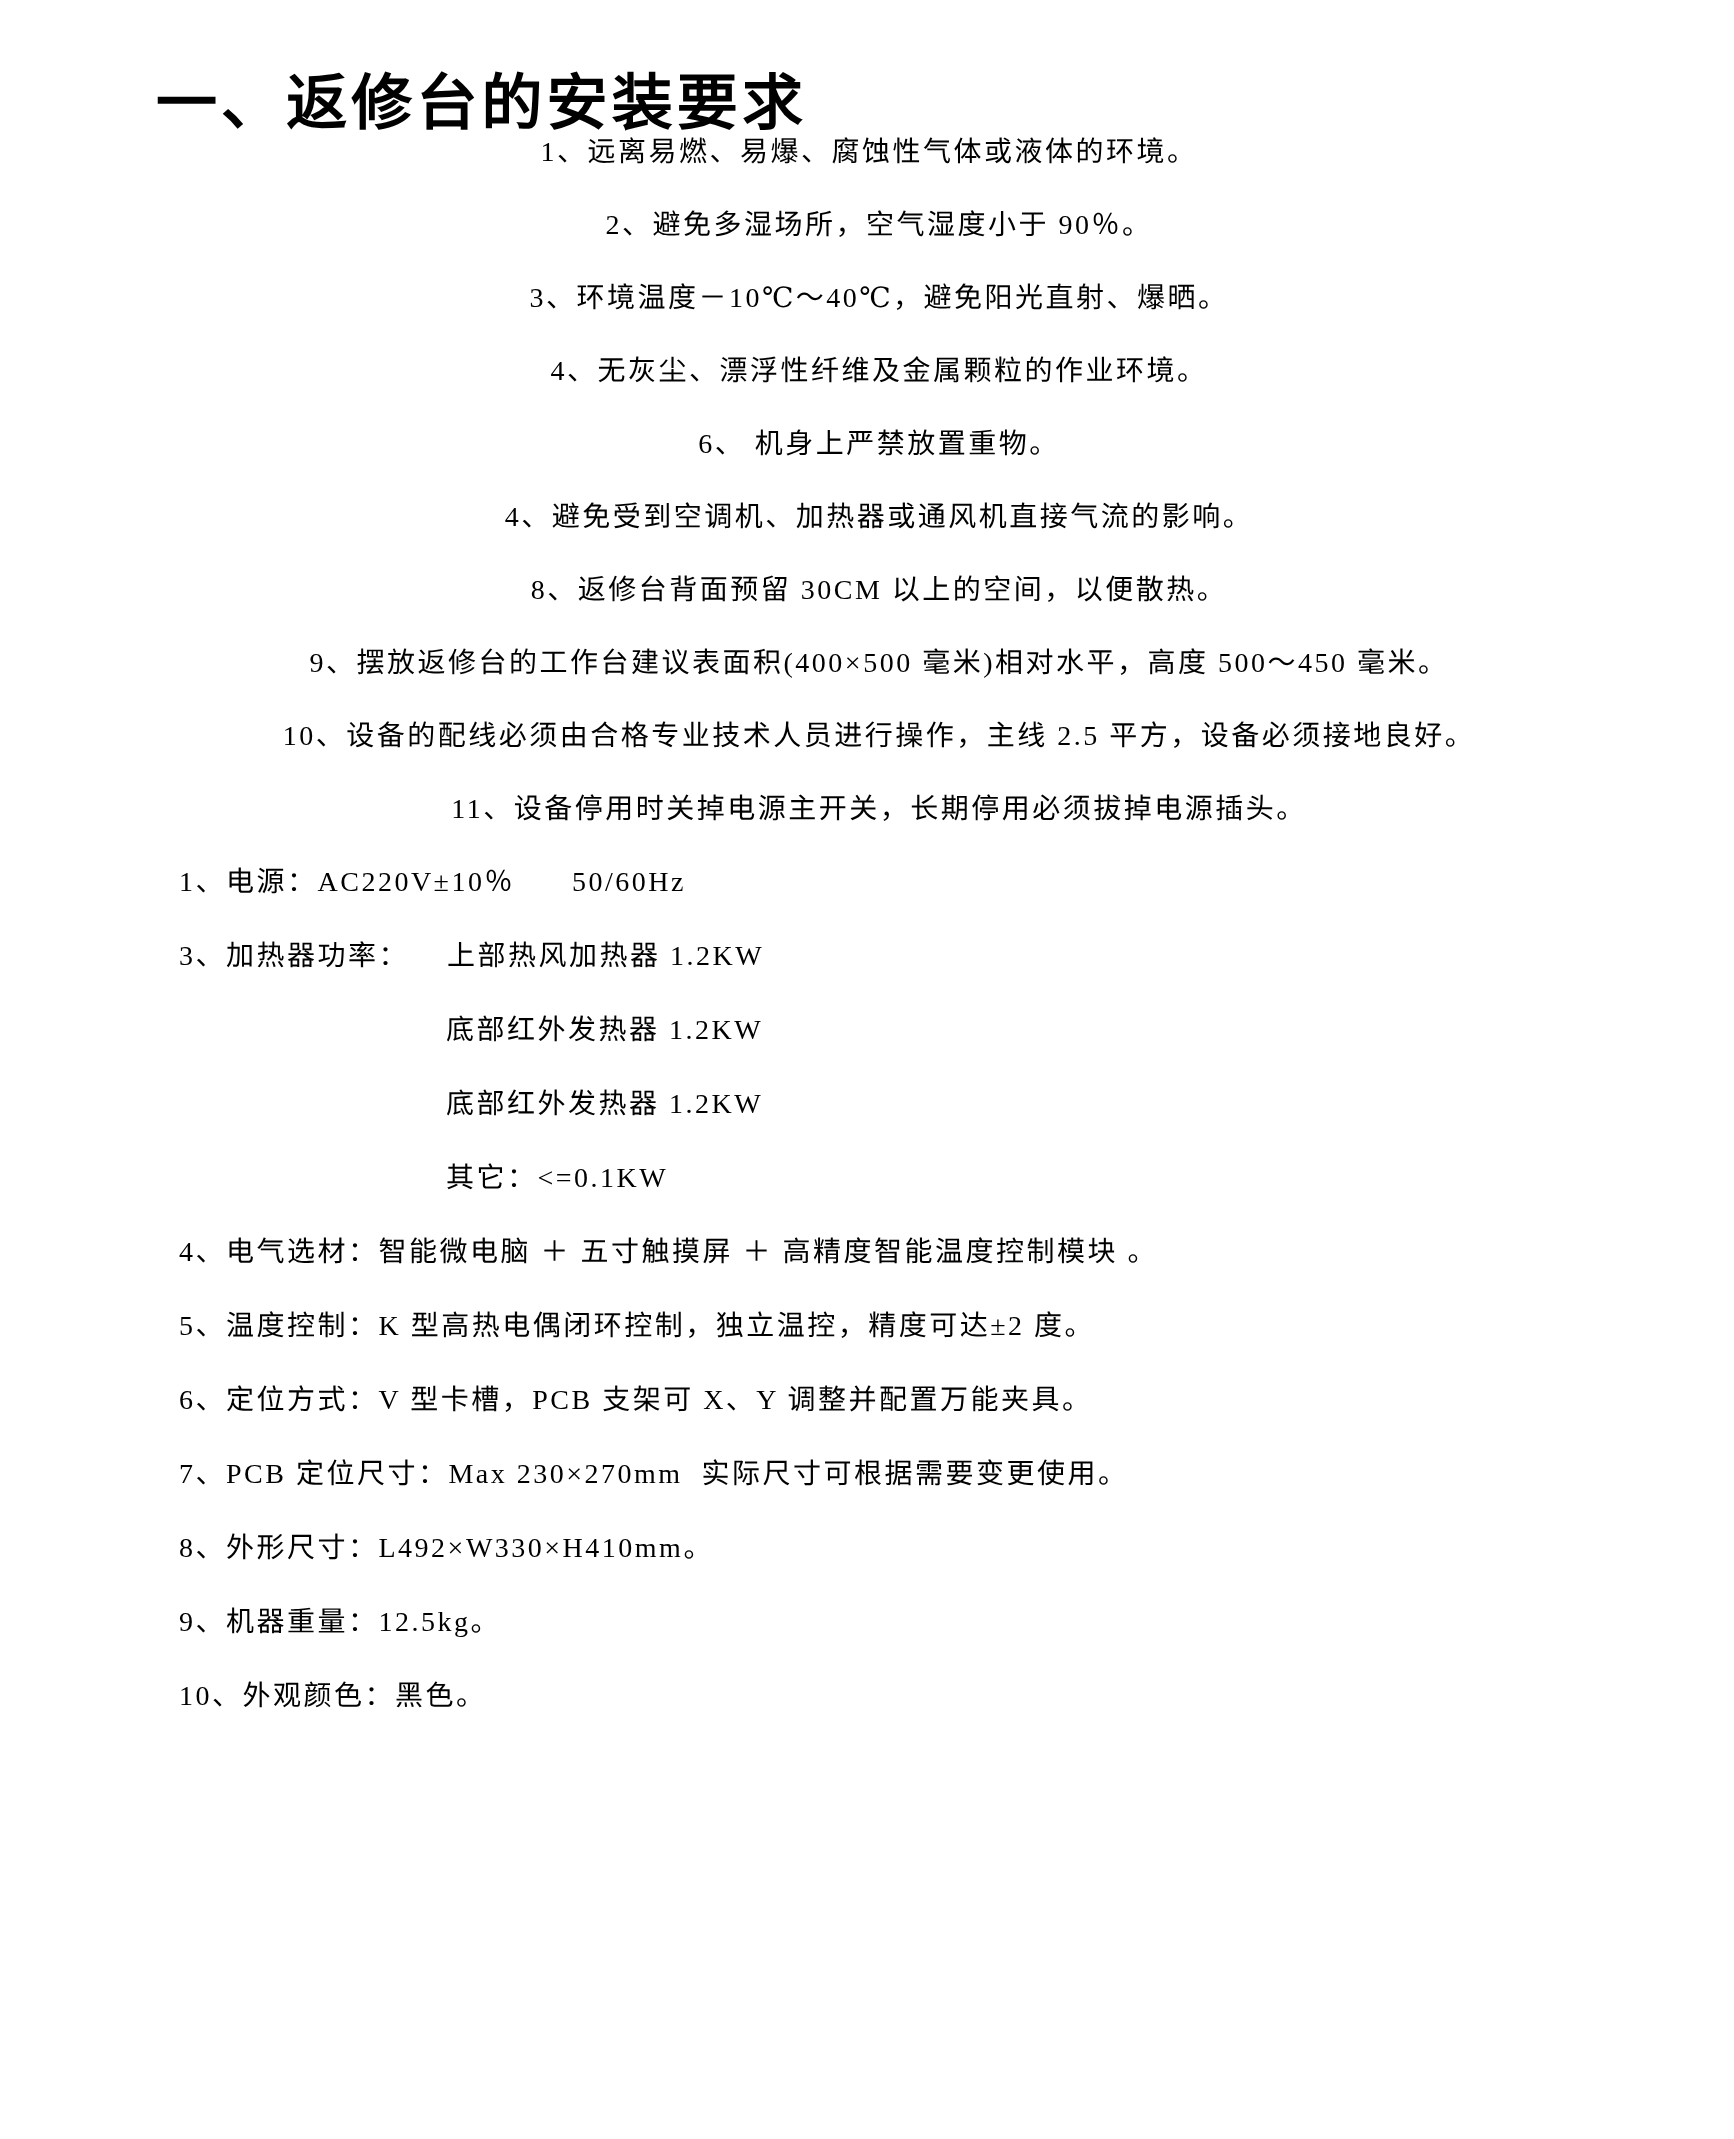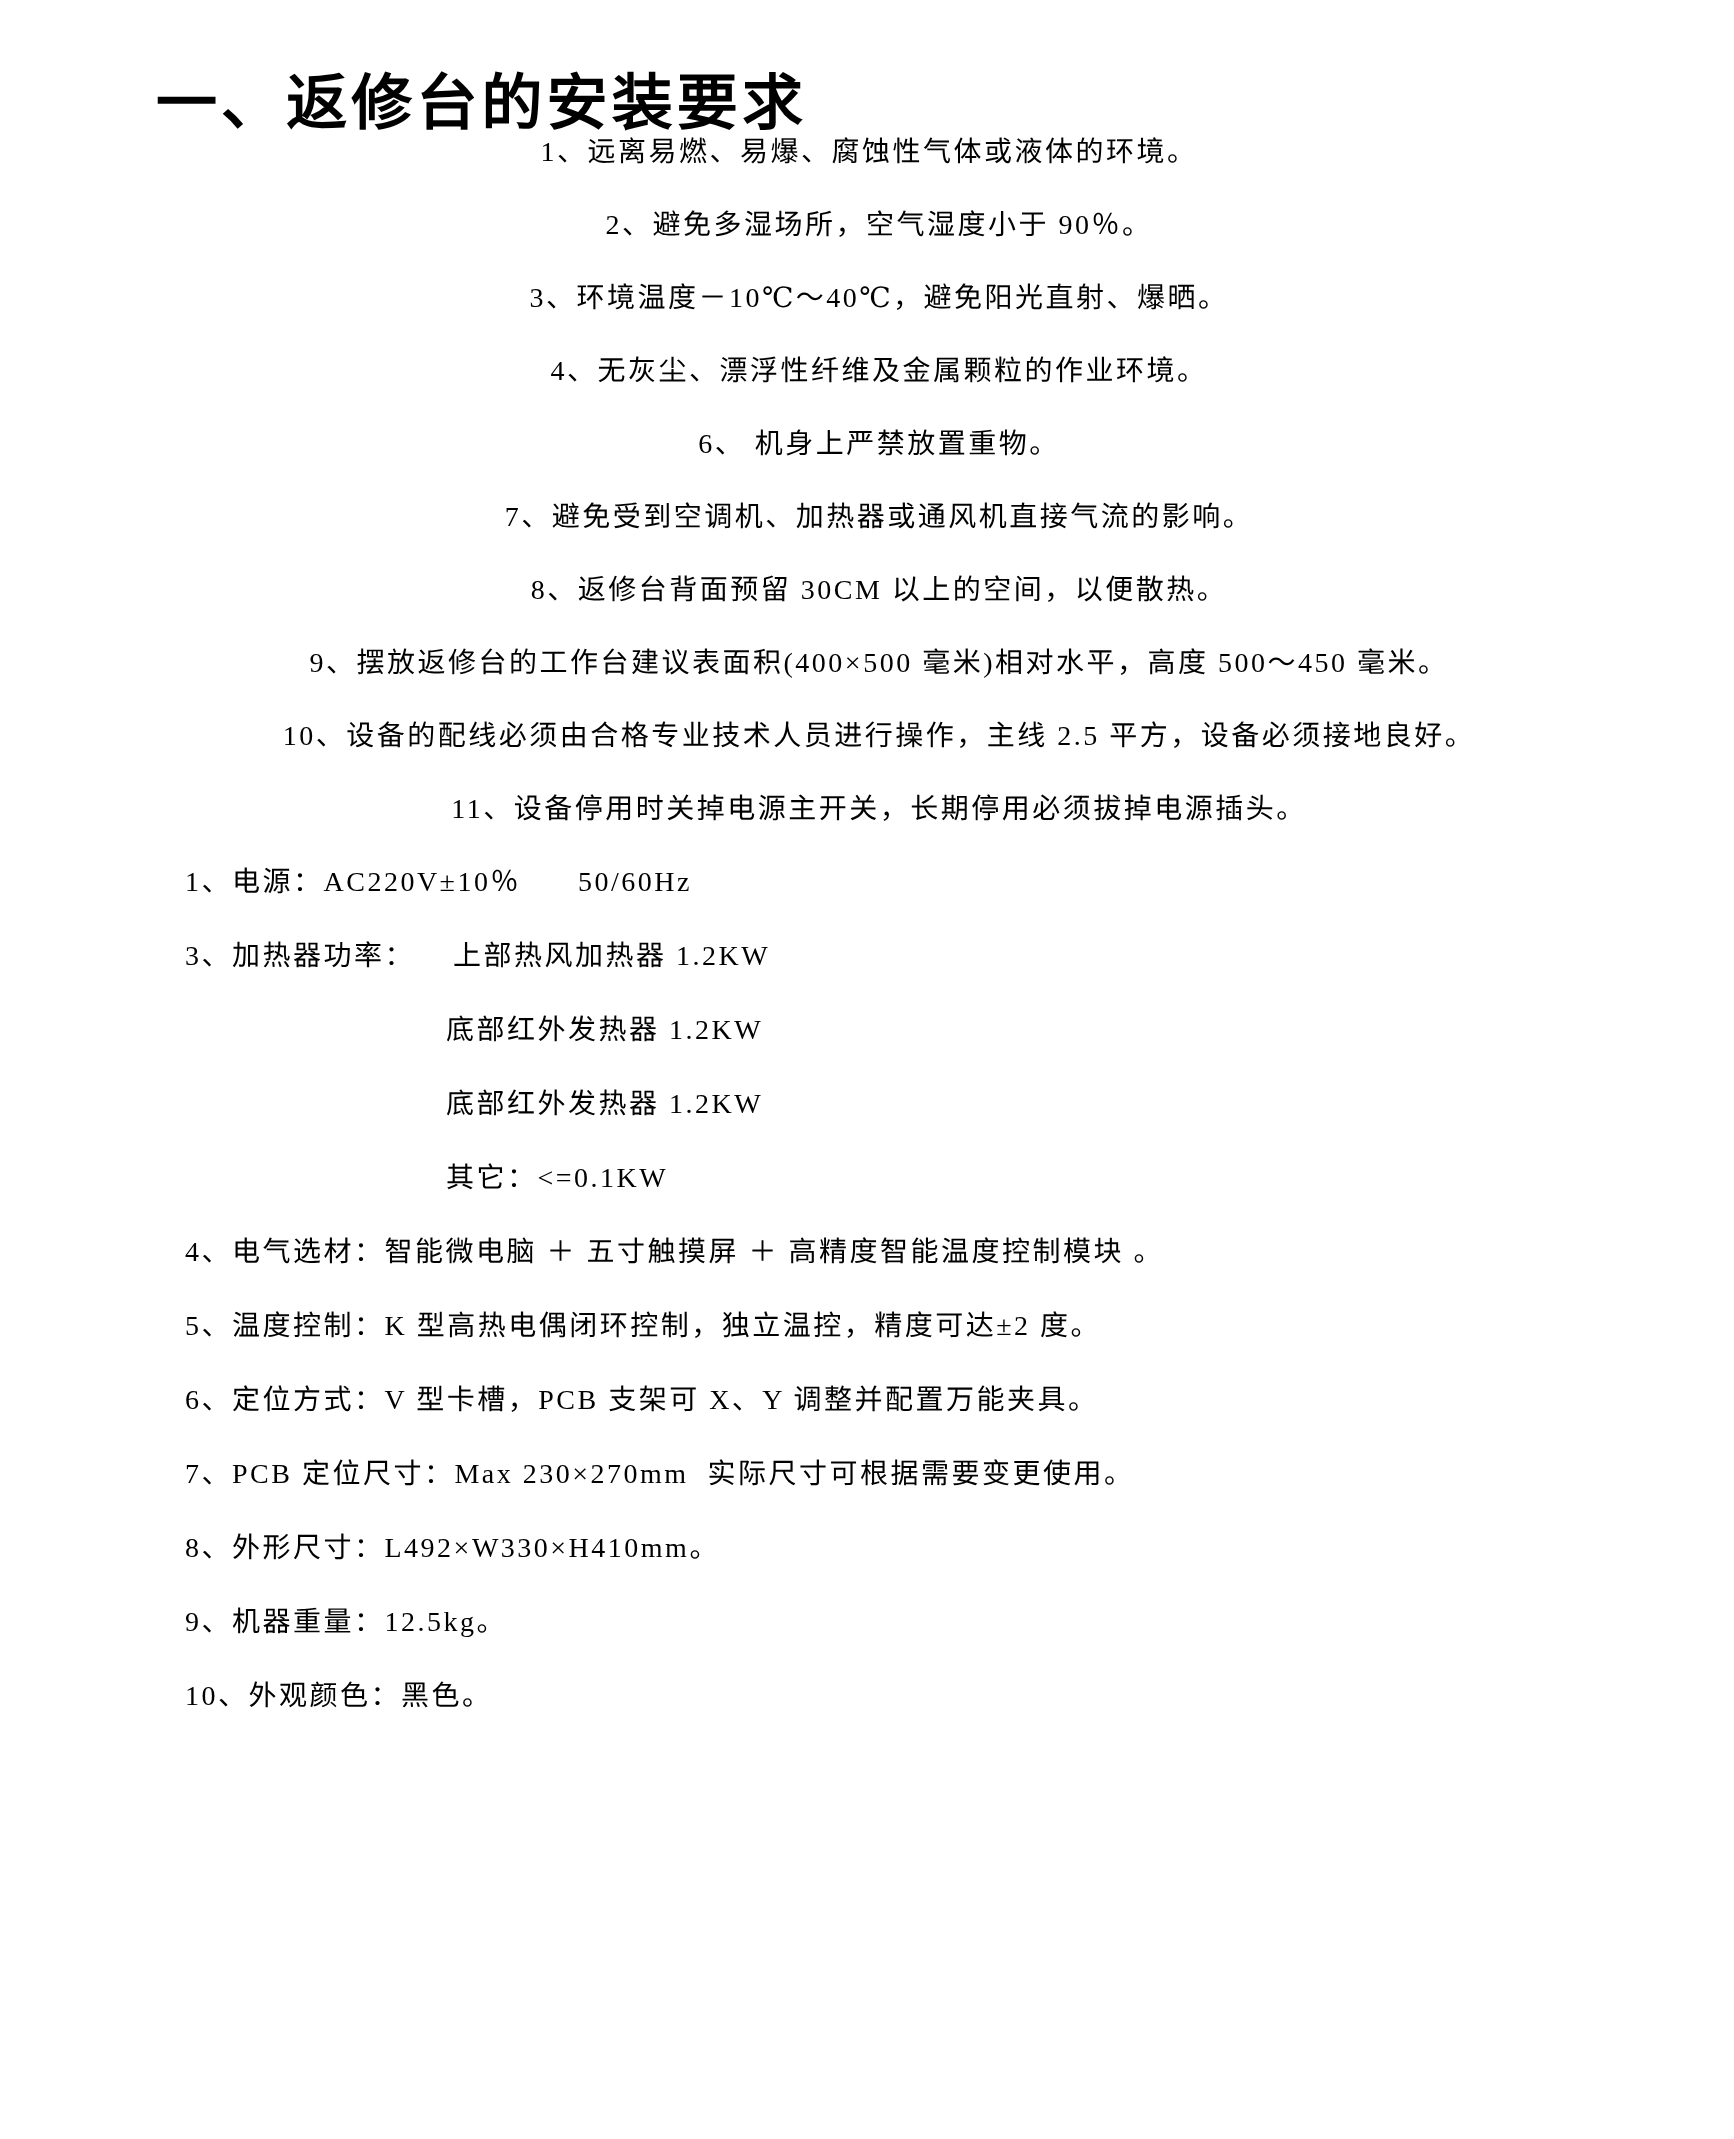--- a/index.html
+++ b/index.html
@@ -47,21 +47,20 @@
     font-size: 28px;
     line-height: 30px;
     letter-spacing: 2.5px;
     white-space: pre-wrap;
   }
   .list-1 li {
     margin-bottom: 43px;
   }
   .list-2 li {
     margin-bottom: 44px;
-    margin-left: 6px;
   }
   .list-1 li.first-flush {
     margin-left: -20px;
   }
   .list-2 li.indent {
     margin-left: 267px;
   }
 </style>
 </head>
 <body>
@@ -69,21 +68,21 @@
 <main class="page">
 
   <h1 class="heading heading-1">一、返修台的安装要求</h1>
 
   <ol class="doc-list list-1">
     <li class="first-flush">1、远离易燃、易爆、腐蚀性气体或液体的环境。</li>
     <li>2、避免多湿场所，空气湿度小于 90％。</li>
     <li>3、环境温度－10℃～40℃，避免阳光直射、爆晒。</li>
     <li>4、无灰尘、漂浮性纤维及金属颗粒的作业环境。</li>
     <li>6、 机身上严禁放置重物。</li>
-    <li>7、避免受到空调机、加热器或通风机直接气流的影响。</li>
+    <li>4、避免受到空调机、加热器或通风机直接气流的影响。</li>
     <li>8、返修台背面预留 30CM 以上的空间，以便散热。</li>
     <li>9、摆放返修台的工作台建议表面积(400×500 毫米)相对水平，高度 500～450 毫米。</li>
     <li>10、设备的配线必须由合格专业技术人员进行操作，主线 2.5 平方，设备必须接地良好。</li>
     <li>11、设备停用时关掉电源主开关，长期停用必须拔掉电源插头。</li>
   </ol>
 
 
   <ol class="doc-list list-2">
     <li>1、电源：AC220V±10％      50/60Hz</li>
     <li>3、加热器功率：    上部热风加热器 1.2KW</li>

